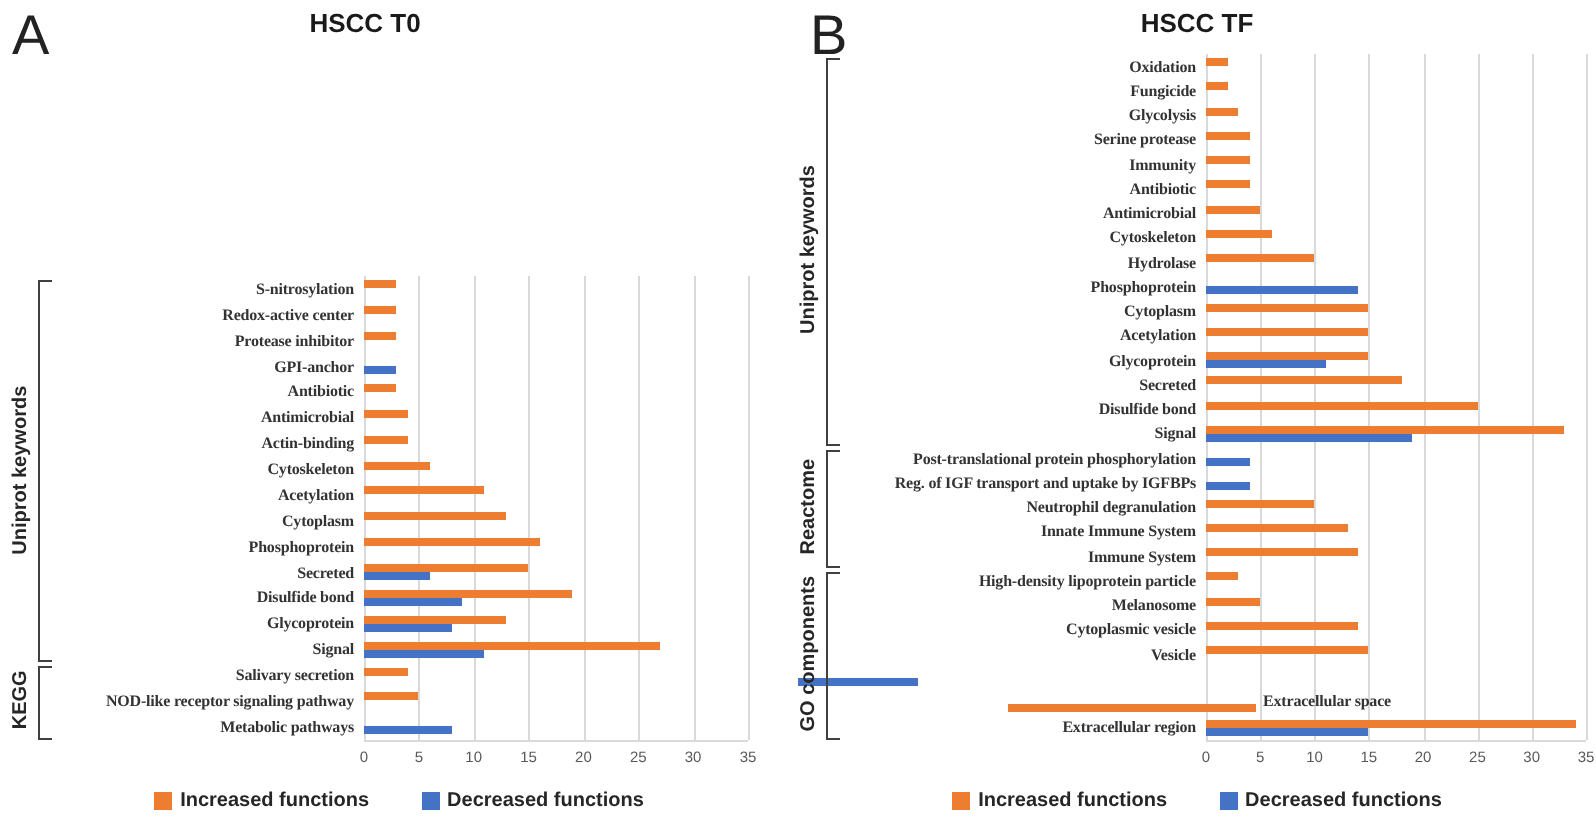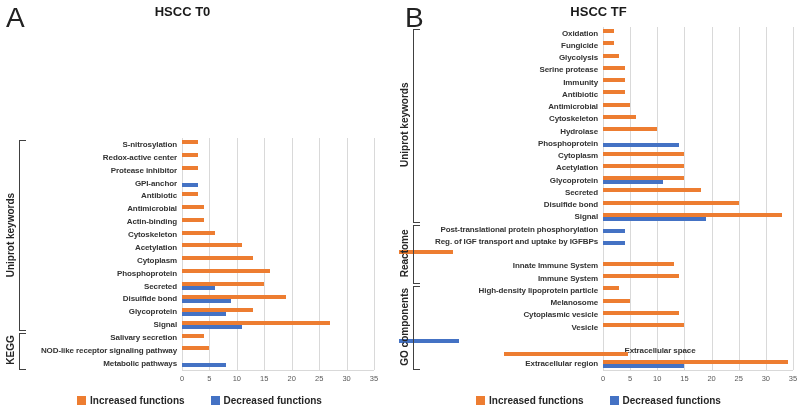--- a/index.html
+++ b/index.html
@@ -29,21 +29,21 @@
   .grid-layer, .rows, .brackets, .xaxis { position: absolute; left: 0; top: 0; }
   .gridline { position: absolute; width: 1px; background: #d9d9d9; }
   .x-axis-line { position: absolute; height: 1px; background: #d9d9d9; }
 
   .row { display: flex; align-items: center; }
   .cat-label {
     display: flex; justify-content: flex-end; align-items: center;
     white-space: nowrap;
     font-size: 8px; font-weight: 700; color: #333;
     letter-spacing: -0.1px;
-    padding-right: 5px; box-sizing: border-box;
+    padding-right: 5px; box-sizing: border-box; font-family: Liberation Serif, serif;
   }
   .barbox { position: relative; height: 100%; }
   .bar { position: absolute; height: 4px; }
   .bar.inc { background: var(--inc); top: calc(50% - 4px); }
   .bar.dec { background: var(--dec); top: 50%; }
 
   .tick-label {
     position: absolute; transform: translateX(-50%);
     font-size: 7.5px; color: #595959;
   }
@@ -423,20 +423,23 @@
         </div>
         <div class="row" style="height: 12.25px;">
           <div class="cat-label" style="width: 204px; padding-left: 30px;">
             <span>Reg. of IGF transport and uptake by IGFBPs</span>
           </div>
           <div class="barbox" style="width: 190px;">
             <div class="bar dec" style="width: 21.7143px;"></div>
           </div>
         </div>
         <div class="row" style="height: 12.25px;">
+          <div class="cat-label" style="width: 204px; padding-left: 30px;">
+            <span>Neutrophil degranulation</span>
+          </div>
           <div class="barbox" style="width: 190px;">
             <div class="bar inc" style="width: 54.2857px;"></div>
           </div>
         </div>
         <div class="row" style="height: 12.25px;">
           <div class="cat-label" style="width: 204px; padding-left: 30px;">
             <span>Innate Immune System</span>
           </div>
           <div class="barbox" style="width: 190px;">
             <div class="bar inc" style="width: 70.5714px;"></div>

